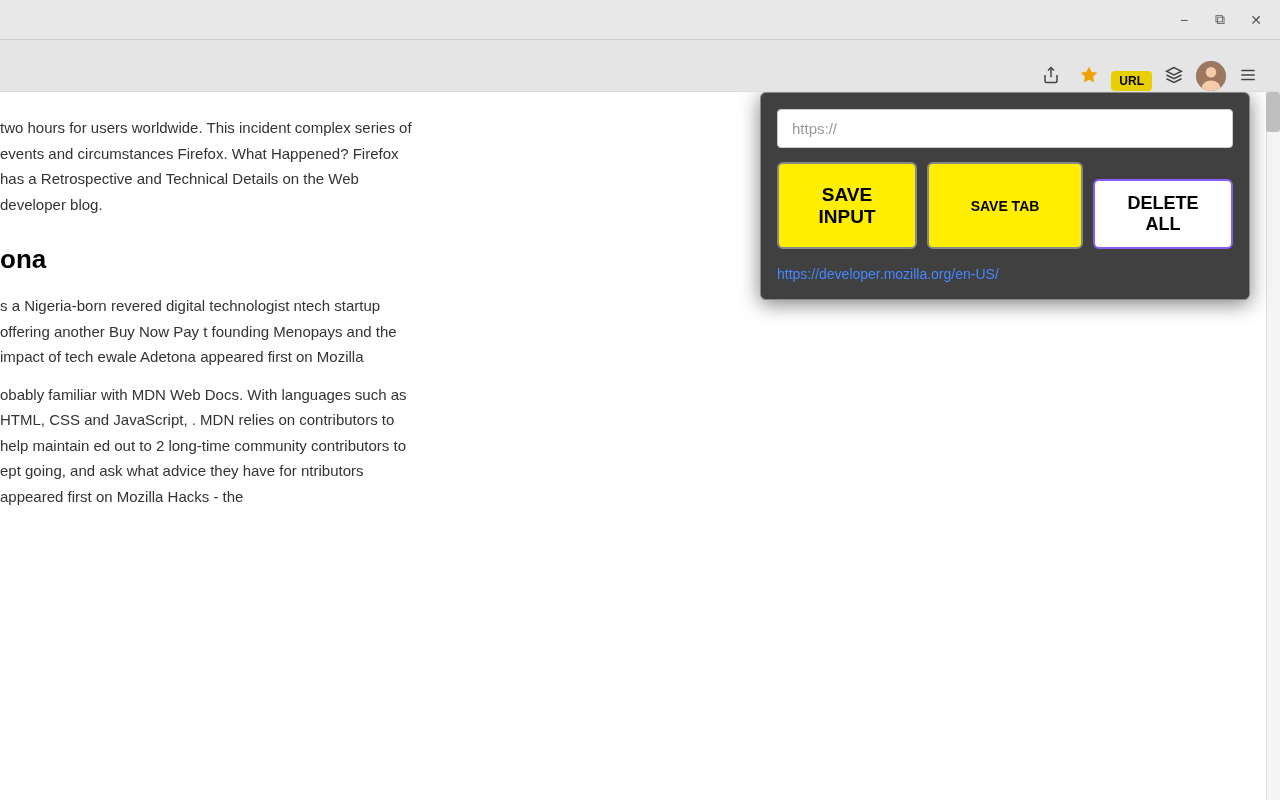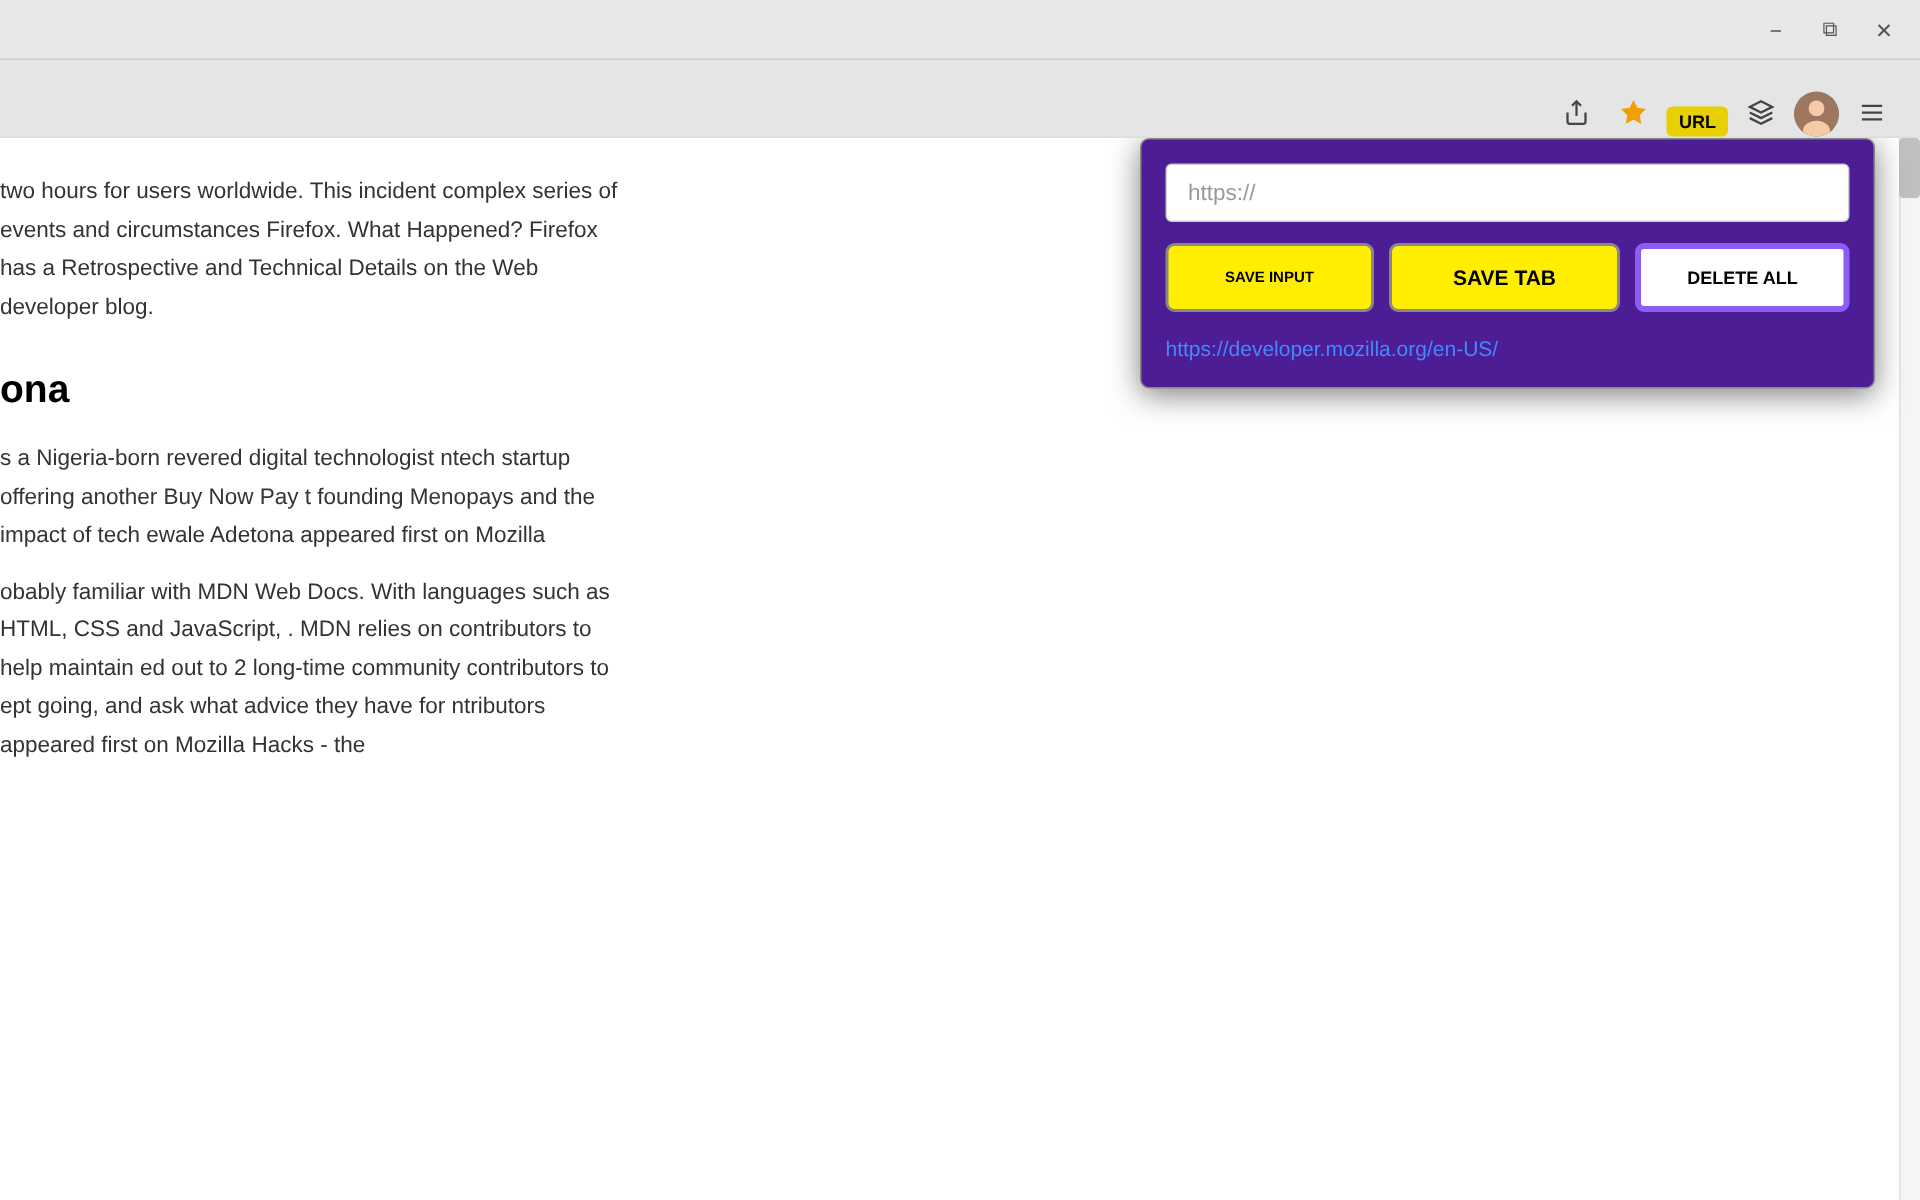--- a/index.html
+++ b/index.html
@@ -140,21 +140,21 @@
       background: #c0c0c0;
       border-radius: 3px;
     }
 
     
     .popup {
       position: absolute;
       top: 0;
       right: 30px;
       width: 490px;
-      background: #4c1d95;
+      background: #404040;
       border: 1px solid #888;
       border-radius: 6px;
       padding: 16px;
       z-index: 100;
       box-shadow: 0 4px 20px rgba(0,0,0,0.5);
     }
 
     .popup-url-input {
       width: 100%;
       padding: 10px 14px;
@@ -170,21 +170,21 @@
     .popup-buttons {
       display: flex;
       gap: 10px;
       margin-bottom: 16px;
     }
 
     .btn-save-input {
       background: #ffee00;
       color: #000;
       font-weight: bold;
-      font-size: 10px;
+      font-size: 19px;
       border: 2px solid #888;
       border-radius: 6px;
       padding: 12px 20px;
       cursor: pointer;
       flex: 1;
     }
 
     .btn-save-tab {
       background: #ffee00;
       color: #000;
@@ -194,26 +194,27 @@
       border-radius: 6px;
       padding: 12px 28px;
       cursor: pointer;
       flex: 1;
     }
 
     .btn-delete-all {
       background: #fff;
       color: #000;
       font-weight: bold;
-      font-size: 12px;
-      border: 4px solid #8b5cf6;
+      font-size: 18px;
+      border: 2px solid #8b5cf6;
       border-radius: 6px;
       padding: 12px 20px;
       cursor: pointer;
       flex: 1;
+      margin-top: 17px;
     }
 
     .popup-saved-url {
       color: #4488ff;
       font-size: 14px;
       text-decoration: none;
       cursor: pointer;
     }
   </style>
 </head>

